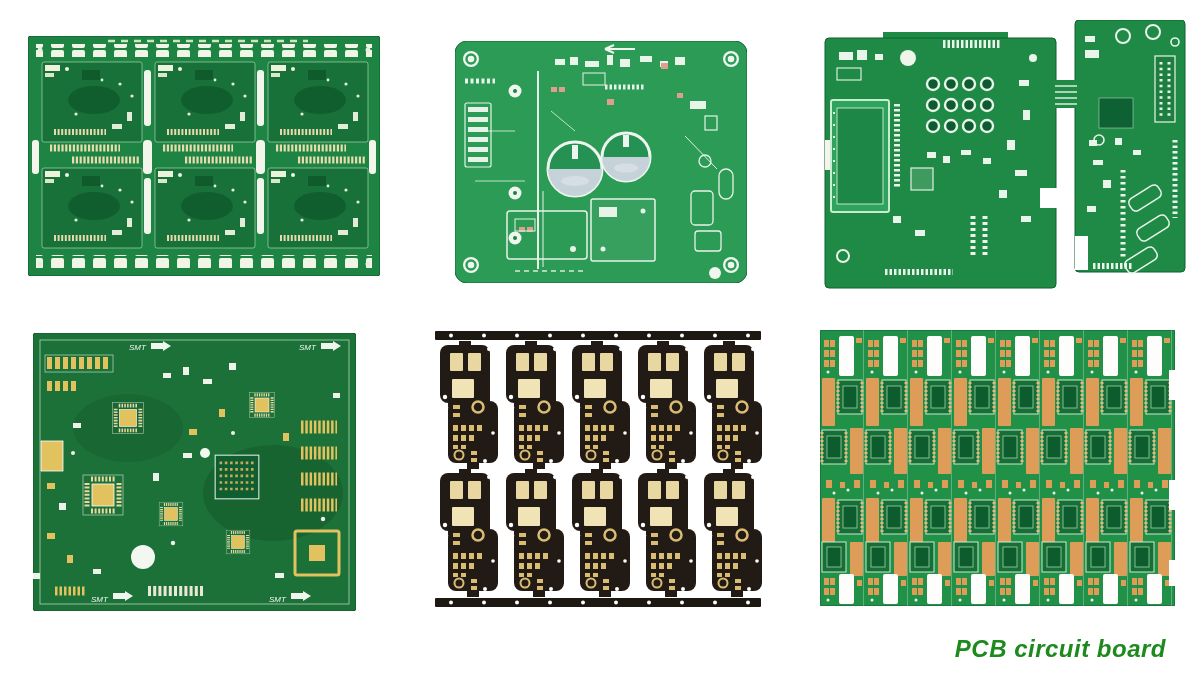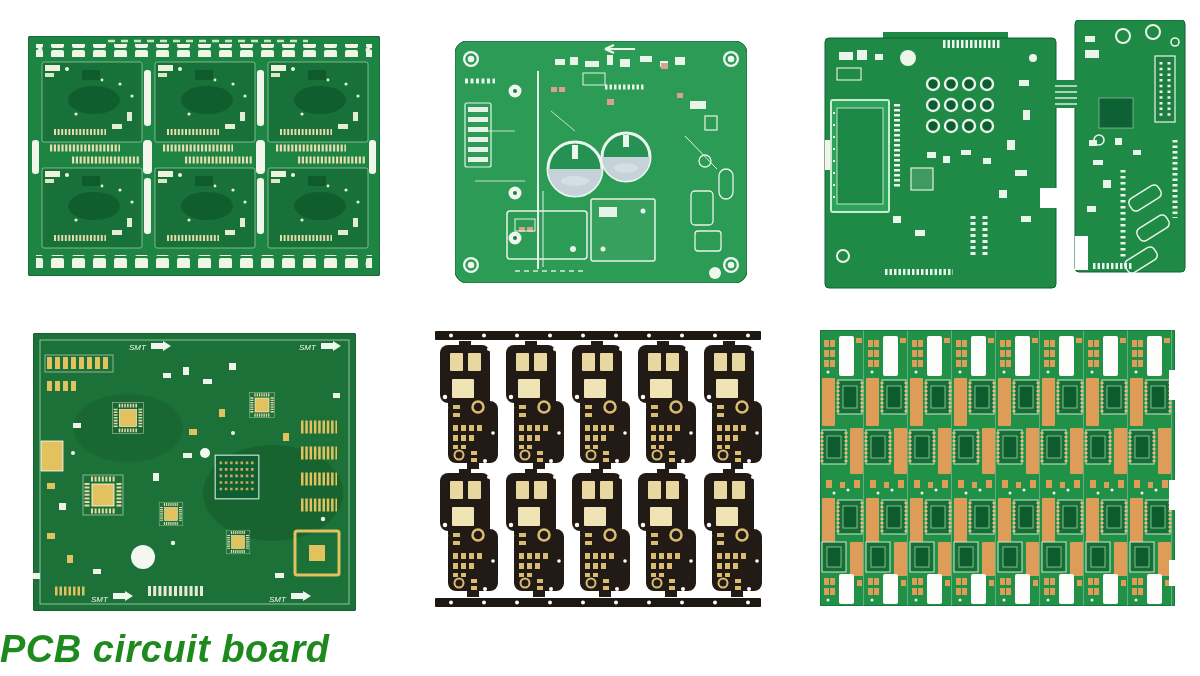--- a/index.html
+++ b/index.html
@@ -10,22 +10,22 @@
   }
   .stage{position:absolute;inset:0}
   figure.photo{position:absolute;margin:0;padding:8px;line-height:0}
   #ph1{left:20px;top:28px}
   #ph2{left:447px;top:33px}
   #ph3{left:815px;top:12px}
   #ph4{left:25px;top:325px}
   #ph5{left:425px;top:323px}
   #ph6{left:812px;top:322px}
   .caption{
-    position:absolute;left:0;top:631px;width:1166px;text-align:left;
-    font-size:38px;font-weight:bold;font-style:italic;
+    position:absolute;left:0;top:631px;width:1166px;text-align:right;
+    font-size:24px;font-weight:bold;font-style:italic;
     color:var(--caption-green,#1e8a1e);letter-spacing:0.5px;line-height:36px;
   }
   svg{display:block}
 </style>
 </head>
 <body>
 
 <div class="stage">
 
   <figure class="photo" id="ph1">

